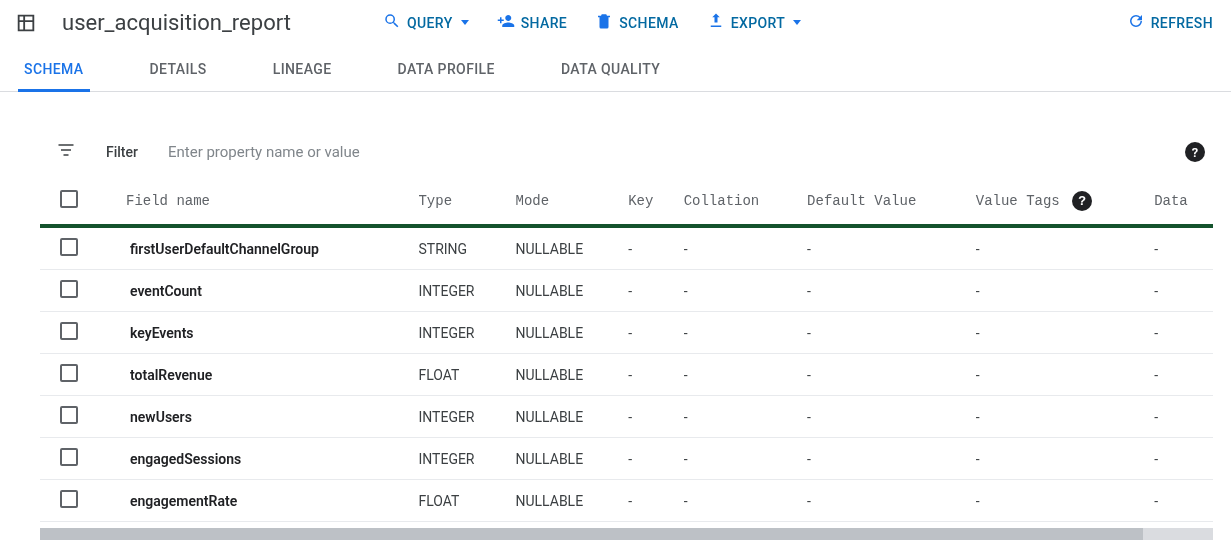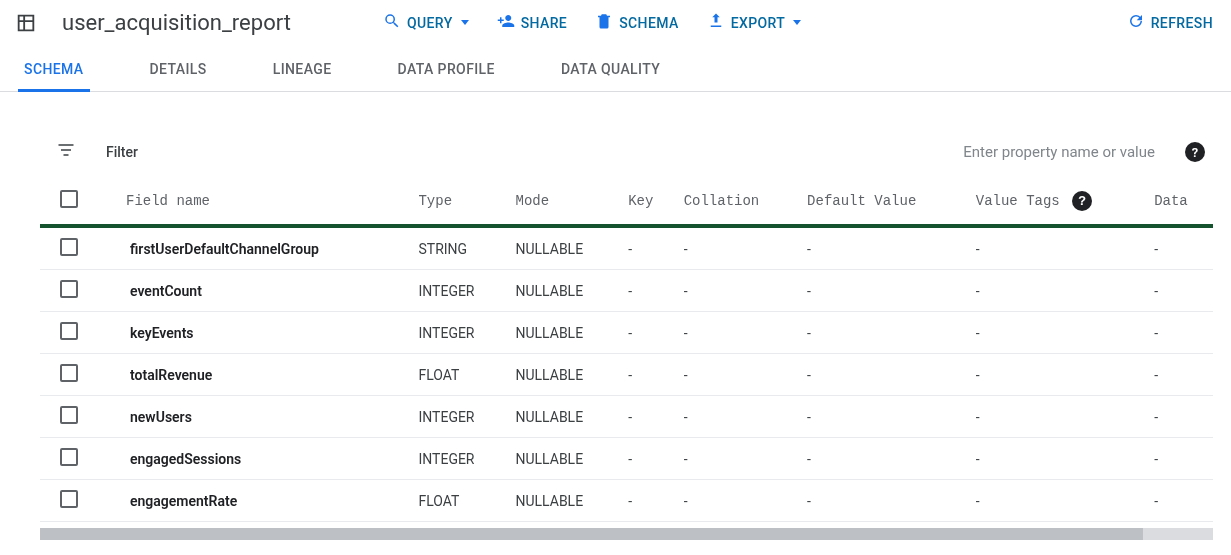--- a/index.html
+++ b/index.html
@@ -86,21 +86,20 @@
     font-weight: 500;
     color: #3c4043;
   }
   .filter-input {
     border: none;
     font-size: 15px;
     color: #5f6368;
     flex: 1;
     outline: none;
     font-family: inherit;
-    text-align: right;
   }
   .filter-input::placeholder { color: #80868b; }
   .help-badge {
     width: 20px; height: 20px;
     border-radius: 50%;
     background: #202124;
     color: #fff;
     display: flex; align-items: center; justify-content: center;
     font-size: 13px;
     font-weight: 600;

